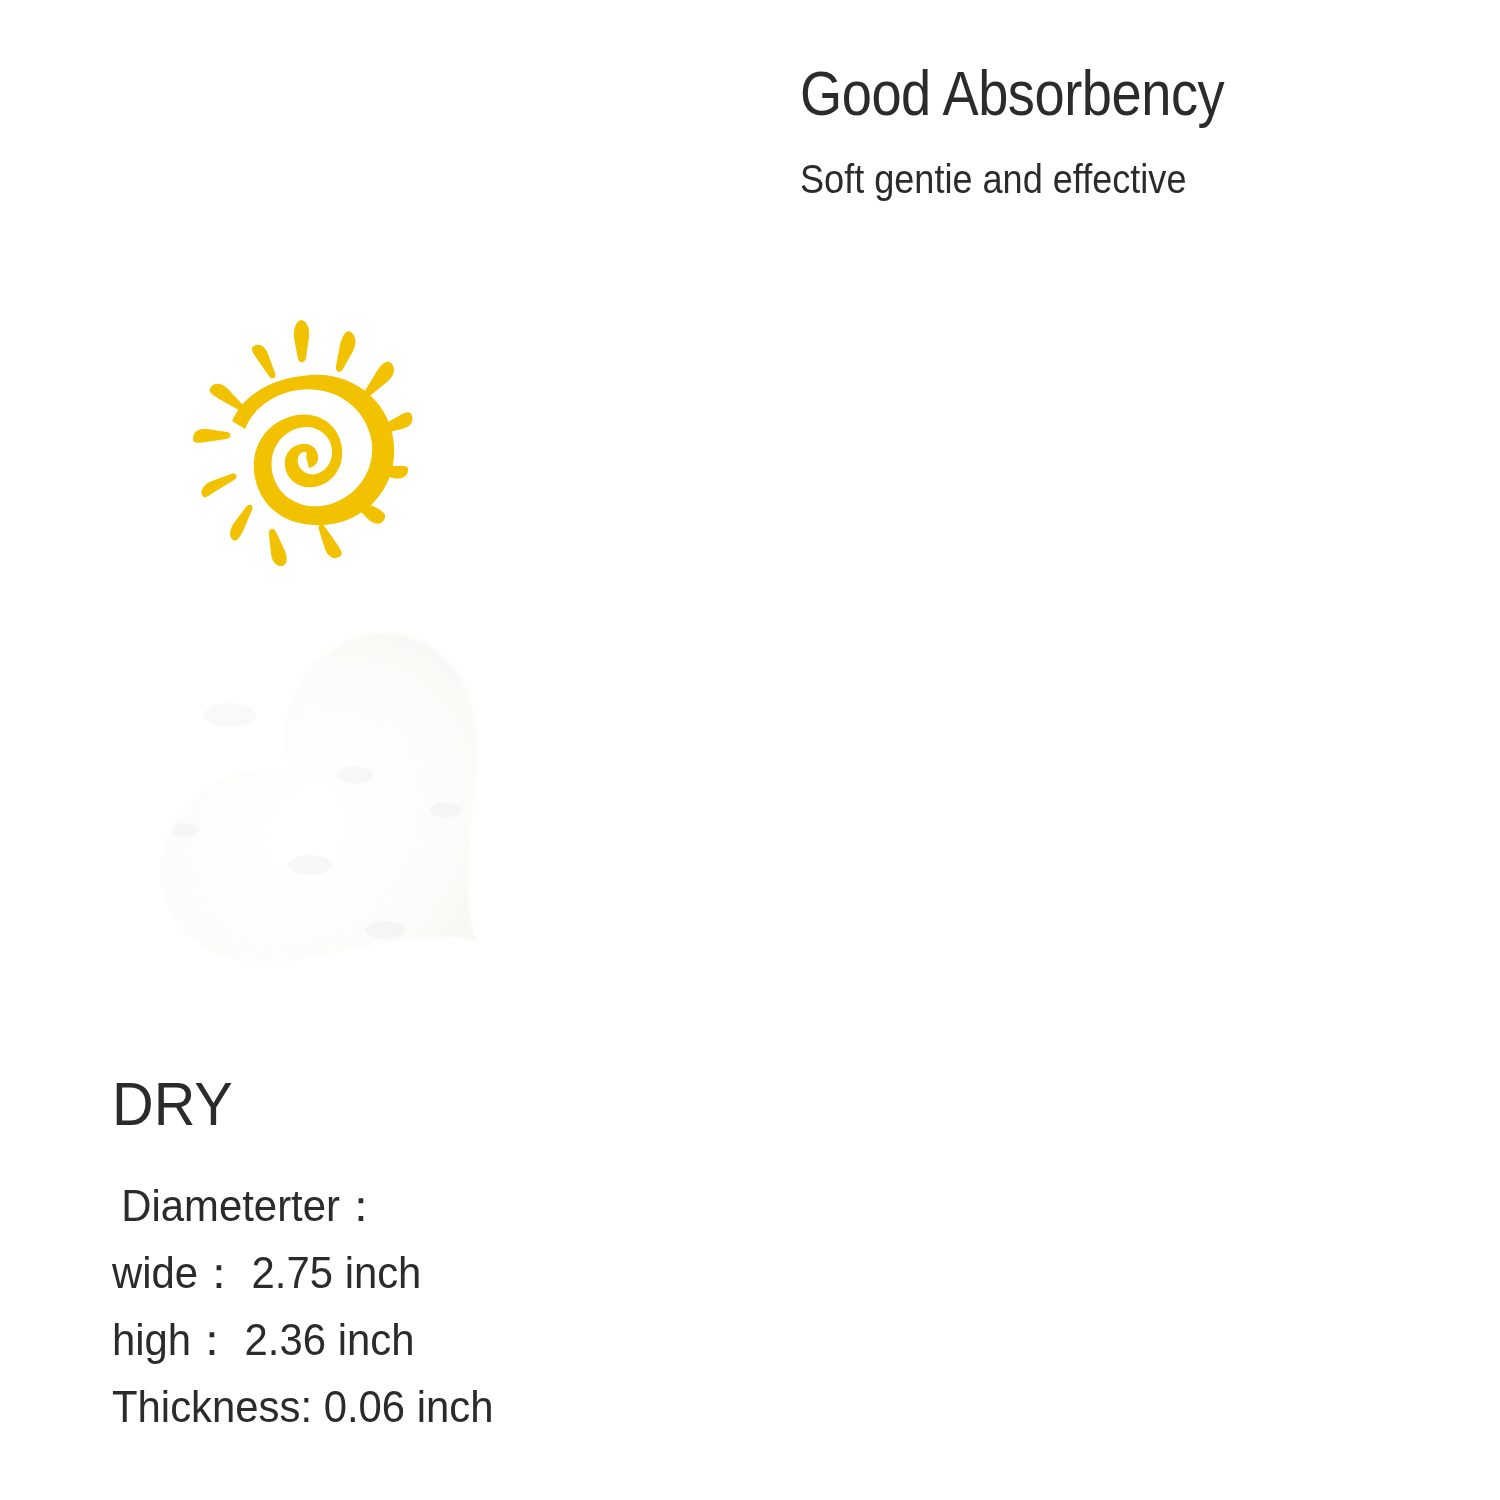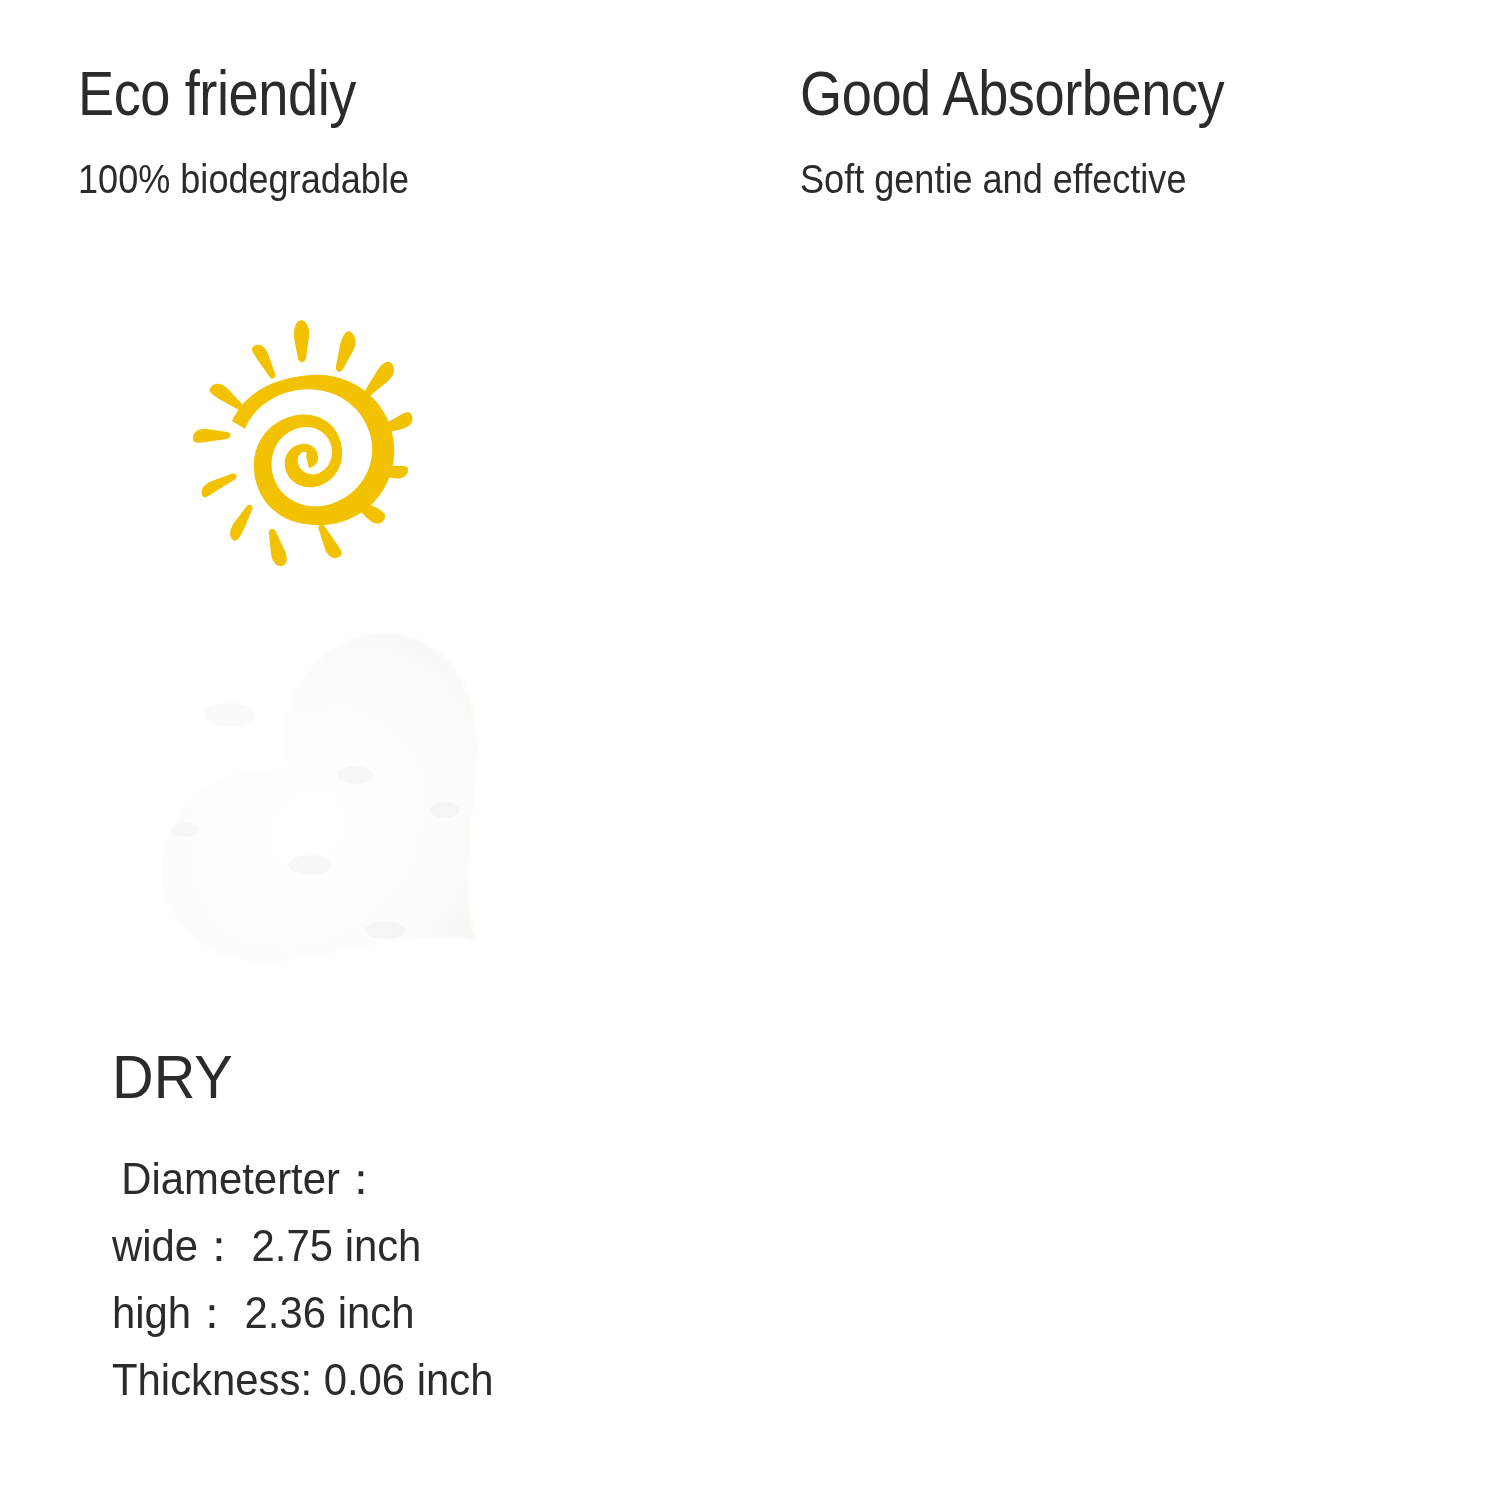--- a/index.html
+++ b/index.html
@@ -76,21 +76,21 @@
     left: 55px;
     top: 600px;
     width: 580px;
     height: 450px;
   }
 
   
   .spec-block {
     position: absolute;
   }
-  .col-left  .spec-block { left: 112px; top: 1046px; }
+  .col-left  .spec-block { left: 112px; top: 1073px; }
 
   .state-label {
     font-size: 62px;
     font-weight: 400;
     line-height: 1.0;
     color: #2b2b2b;
     letter-spacing: 0px;
     transform: scaleX(0.93);
     transform-origin: left center;
     margin: 0 0 48px 0;
@@ -109,24 +109,20 @@
   .spec-line.indented { padding-left: 10px; }
   .spec-line:last-child { margin-bottom: 0; }
 </style>
 </head>
 <body>
 
 <div id="page">
 
   <div class="column col-left">
 
-    <div class="heading-block">
-      <div class="title">Eco friendiy</div>
-      <div class="subtitle">100% biodegradable</div>
-    </div>
 
     <div class="icon-wrap sun-icon-wrap">
       <svg viewBox="0 0 230 275" width="230" height="275" aria-hidden="true">
         <g fill="#F2C200">
 
           <path d="M114 12 C119 14 122 20 121 29 L118 50 C117 55 112 56 110 51 L106 30 C105 21 108 12 114 12 Z"></path>
           <path d="M163 24 C168 28 169 35 165 43 L155 61 C152 66 147 64 148 58 L152 37 C154 29 158 21 163 24 Z"></path>
           <path d="M204 56 C208 61 206 68 199 74 L183 87 C179 90 175 86 178 81 L189 63 C194 55 200 51 204 56 Z"></path>
           <path d="M224 108 C226 114 222 119 214 121 L193 126 C188 127 186 122 191 119 L209 109 C217 104 222 102 224 108 Z"></path>
           <path d="M220 163 C219 169 213 172 205 170 L186 165 C181 163 182 158 188 158 L208 158 C216 158 221 157 220 163 Z"></path>

